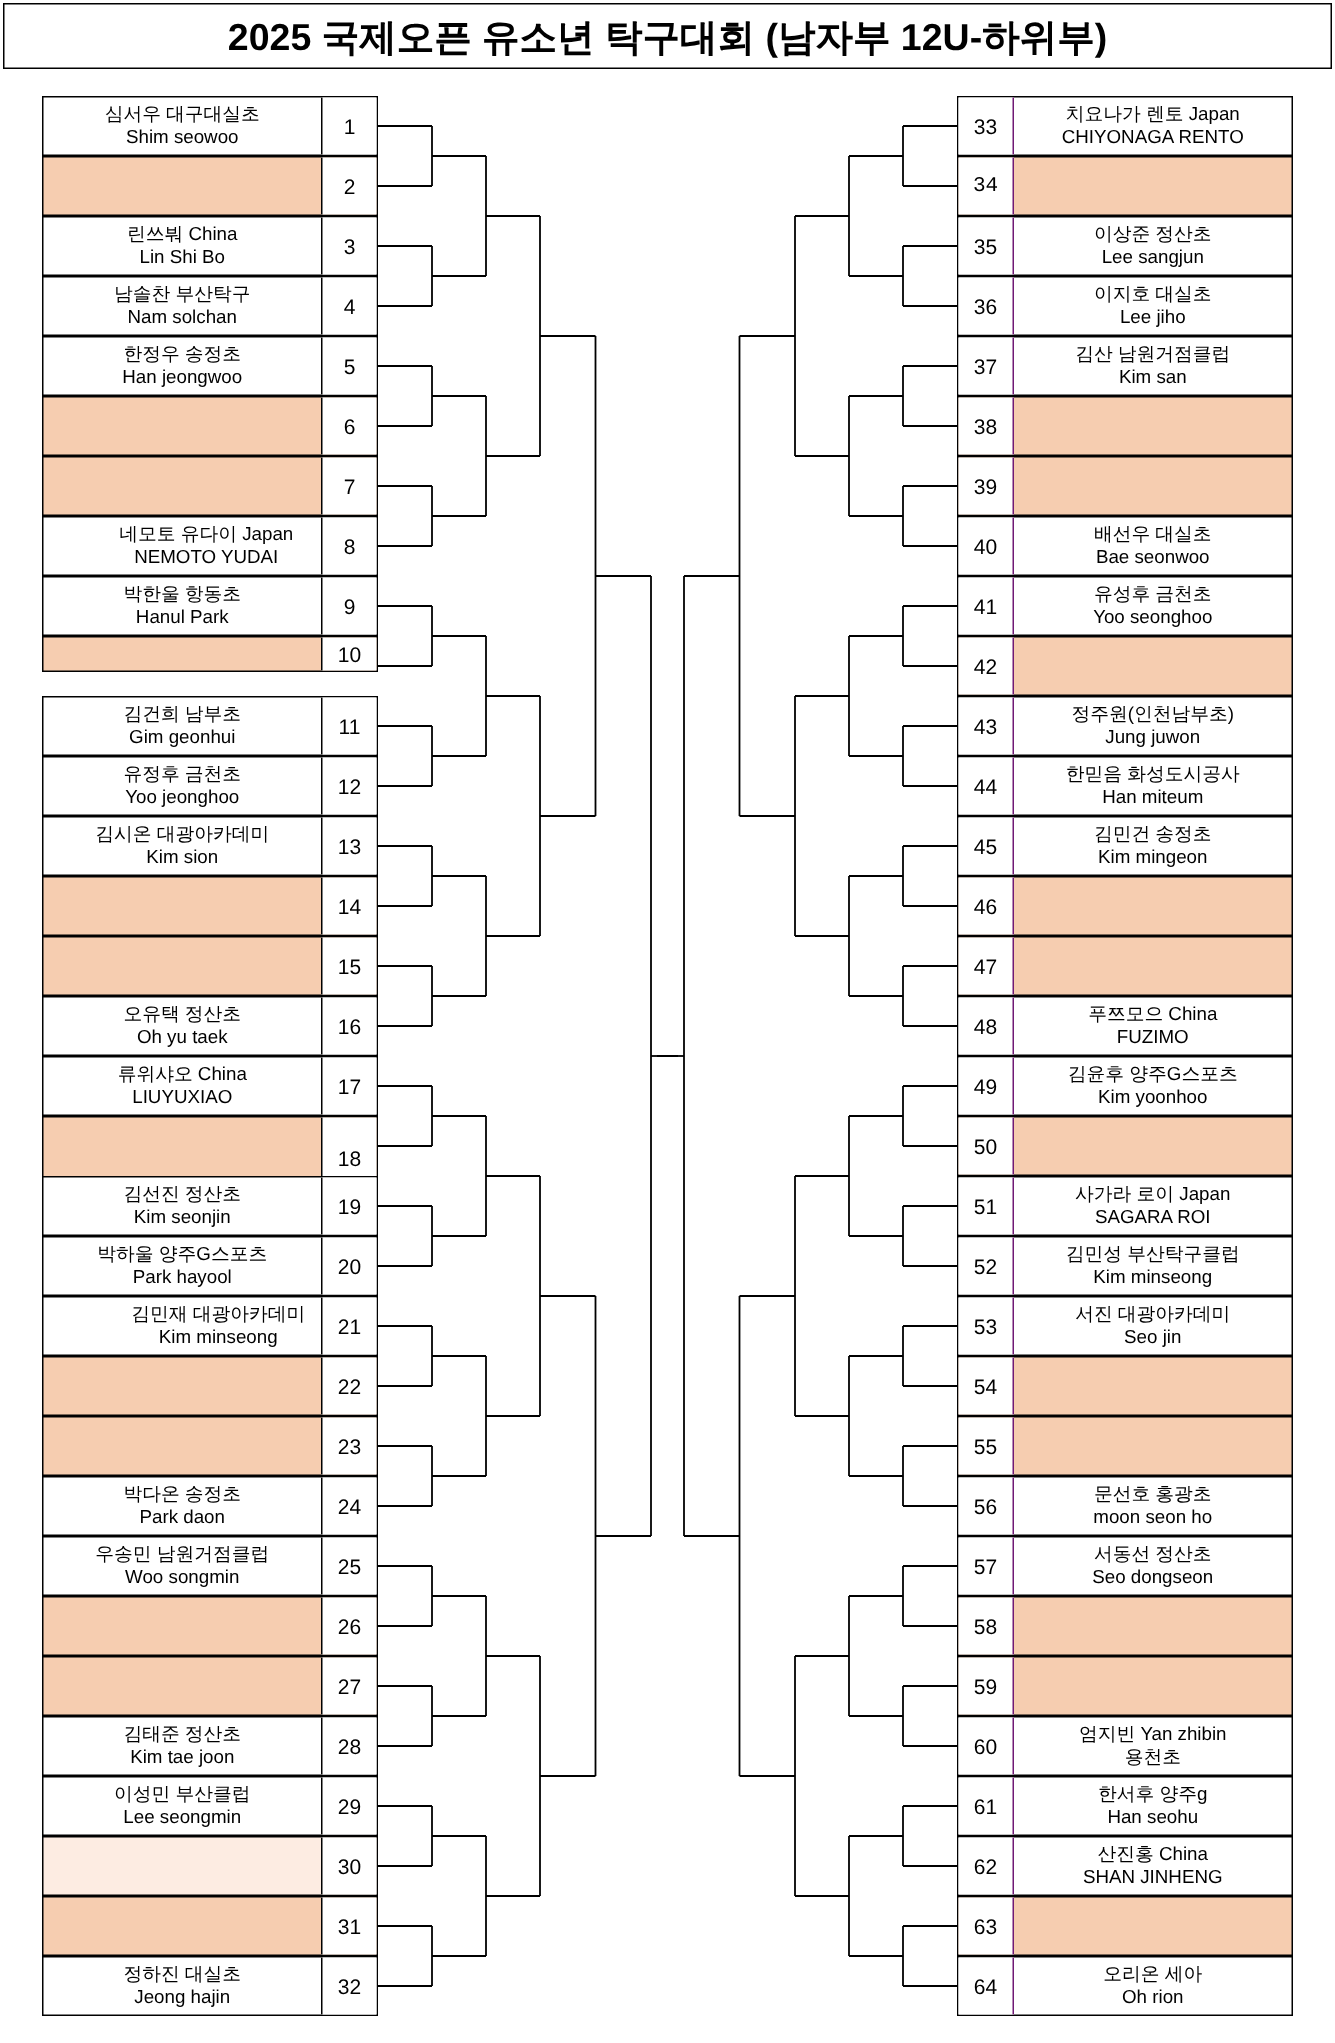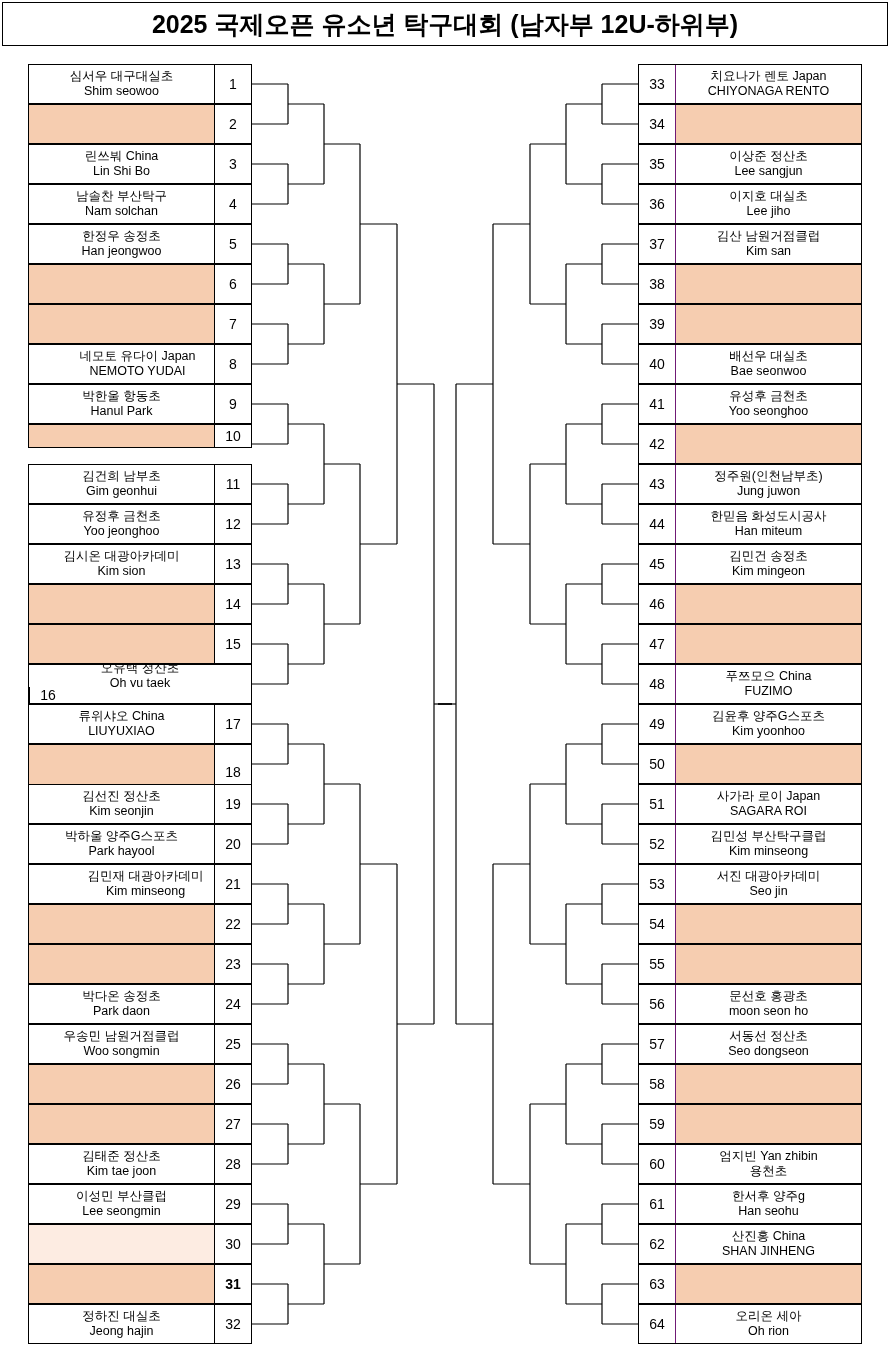--- a/index.html
+++ b/index.html
@@ -368,21 +368,21 @@
       </div>
       <div class="num-cell">14</div>
     </div>
     <div class="slot left filled" style="top: 574px; height: 40px;">
       <div class="name-cell">
         <span class="kr"></span>
         <span class="en"></span>
       </div>
       <div class="num-cell">15</div>
     </div>
-    <div class="slot left" style="top: 614px; height: 40px; flex-direction: column;">
+    <div class="slot left" style="top: 614px; height: 40px;">
       <div class="name-cell">
         <span class="kr">오유택 정산초</span>
         <span class="en">Oh yu taek</span>
       </div>
       <div class="num-cell">16</div>
     </div>
     <div class="slot left" style="top: 654px; height: 40px;">
       <div class="name-cell">
         <span class="kr">류위샤오 China</span>
         <span class="en">LIUYUXIAO</span>
@@ -473,42 +473,42 @@
       </div>
       <div class="num-cell">29</div>
     </div>
     <div class="slot left filled-light" style="top: 1174px; height: 40px;">
       <div class="name-cell">
         <span class="kr"></span>
         <span class="en"></span>
       </div>
       <div class="num-cell">30</div>
     </div>
-    <div class="slot left filled" style="top: 1214px; height: 40px; font-weight: bold;">
+    <div class="slot left filled" style="top: 1214px; height: 40px;">
       <div class="name-cell">
         <span class="kr"></span>
         <span class="en"></span>
       </div>
       <div class="num-cell">31</div>
     </div>
     <div class="slot left" style="top: 1254px; height: 40px;">
       <div class="name-cell">
         <span class="kr">정하진  대실초</span>
         <span class="en">Jeong hajin</span>
       </div>
       <div class="num-cell">32</div>
     </div>
     <div class="slot right" style="top: 14px; height: 40px;">
       <div class="name-cell">
         <span class="kr">치요나가 렌토  Japan</span>
         <span class="en">CHIYONAGA RENTO</span>
       </div>
       <div class="num-cell">33</div>
     </div>
-    <div class="slot right filled" style="top: 54px; height: 40px;">
+    <div class="slot right filled" style="top: 54px; height: 40px; font-family: Liberation Mono, monospace;">
       <div class="name-cell">
         <span class="kr"></span>
         <span class="en"></span>
       </div>
       <div class="num-cell">34</div>
     </div>
     <div class="slot right" style="top: 94px; height: 40px;">
       <div class="name-cell">
         <span class="kr">이상준 정산초</span>
         <span class="en">Lee sangjun</span>

